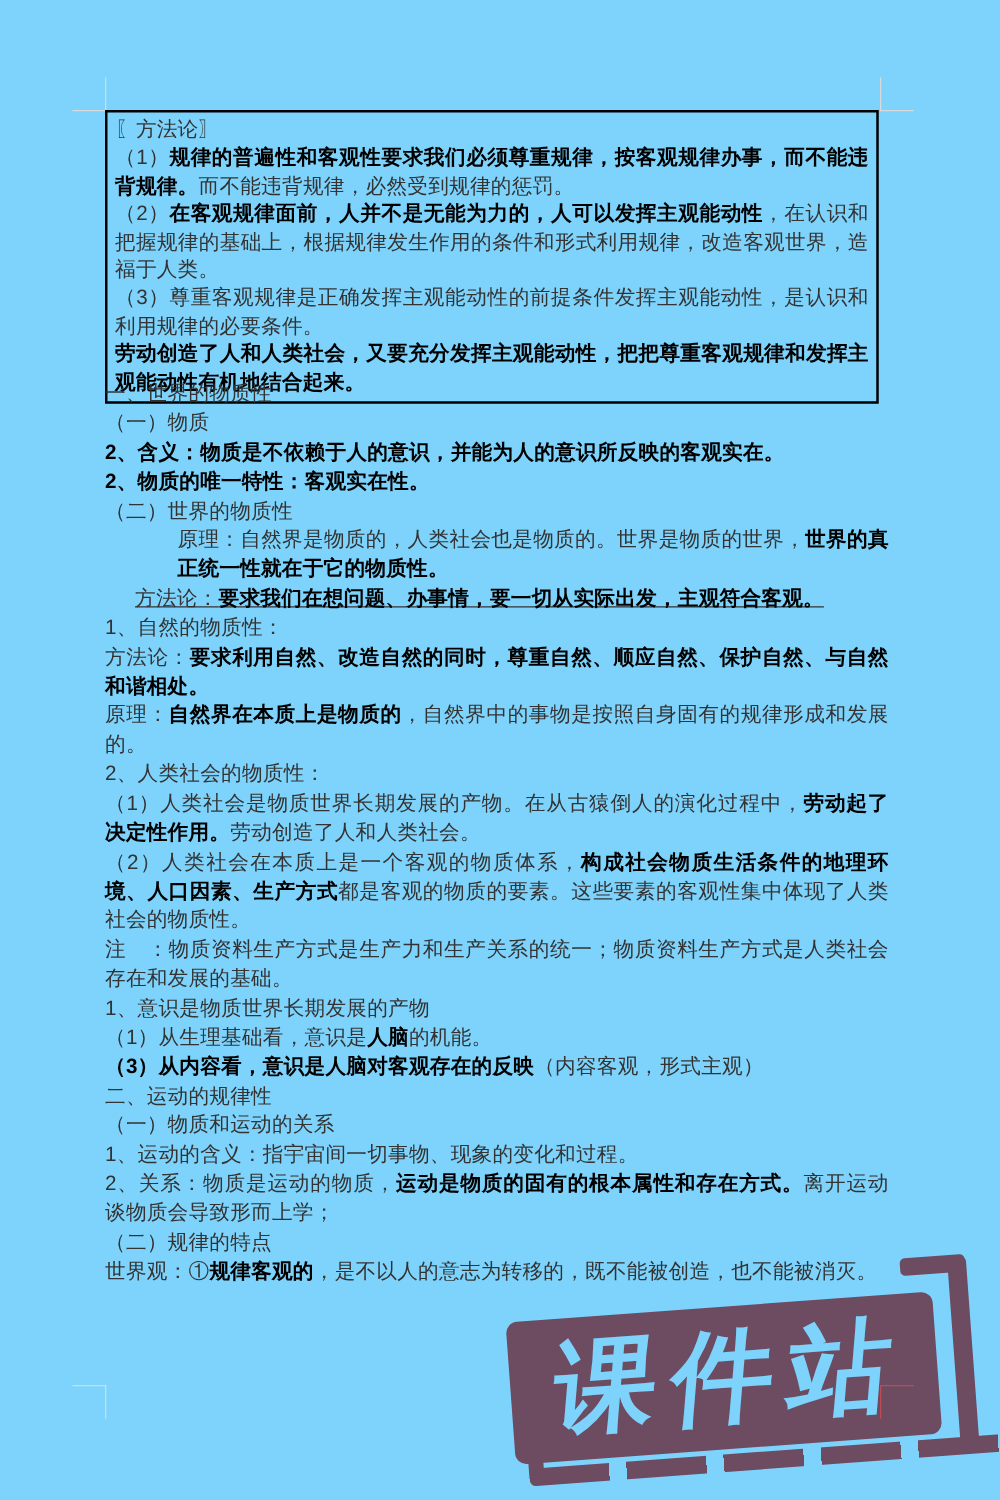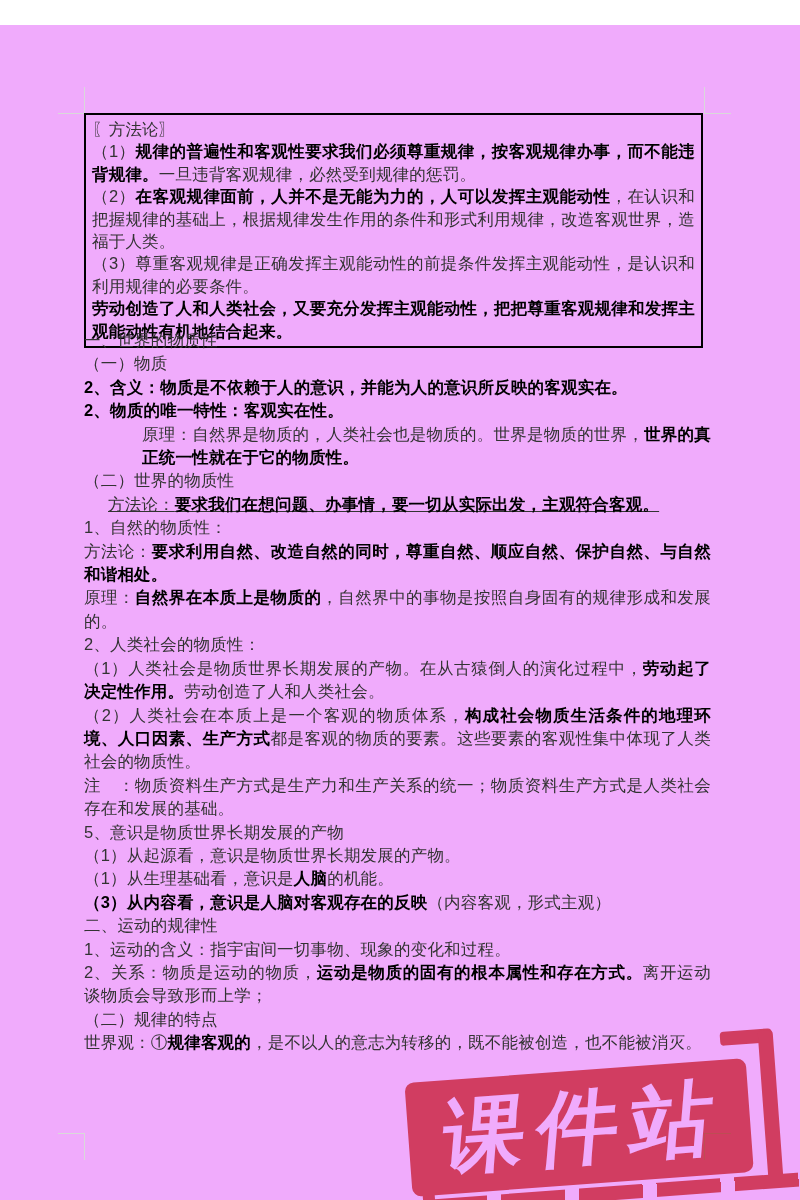--- a/index.html
+++ b/index.html
@@ -1,21 +1,21 @@
 <!DOCTYPE html>
 <html><head>
 <meta charset="utf-8">
 <style>
   html,body{margin:0;padding:0;}
   body{
     width:800px;height:1200px;position:relative;overflow:hidden;
     background:#ffffff;
     font-family:"Liberation Sans", sans-serif;
   }
-  .page{position:absolute;inset:0;background:#f0abfc;margin-top:25px;}
+  .page{position:absolute;inset:0;background:#7dd3fc;}
 
   
   .crop{position:absolute;width:26px;height:26px;}
   .crop-tl{left:58px;top:62px;border-right:1px solid #d9d9d9;border-bottom:1px solid #d9d9d9;}
   .crop-tr{left:704px;top:62px;border-left:1px solid #d9d9d9;border-bottom:1px solid #d9d9d9;}
   .crop-bl{left:58px;top:1108px;border-right:1px solid #d9d9d9;border-top:1px solid #d9d9d9;}
   .crop-br{left:704px;top:1108px;border-left:1px solid #d9d9d9;border-top:1px solid #d9d9d9;}
 
   
   .method-box{
@@ -66,46 +66,46 @@
 
 <div class="page">
 
   <div class="crop crop-tl"></div>
   <div class="crop crop-tr"></div>
   <div class="crop crop-bl"></div>
   <div class="crop crop-br"></div>
 
   <div class="method-box" id="box-paragraphs">
       <div class="para"><span class="run">〖方法论〗</span></div>
-      <div class="para"><span class="run">（1）</span><span class="run bold">规律的普遍性和客观性要求我们必须尊重规律，按客观规律办事，而不能违背规律。</span><span class="run">一旦违背客观规律，必然受到规律的惩罚。</span></div>
+      <div class="para"><span class="run">（1）</span><span class="run bold">规律的普遍性和客观性要求我们必须尊重规律，按客观规律办事，而不能违背规律。</span><span class="run">而不能违背规律，必然受到规律的惩罚。</span></div>
       <div class="para"><span class="run">（2）</span><span class="run bold">在客观规律面前，人并不是无能为力的，人可以发挥主观能动性</span><span class="run">，在认识和把握规律的基础上，根据规律发生作用的条件和形式利用规律，改造客观世界，造福于人类。</span></div>
       <div class="para"><span class="run">（3）尊重客观规律是正确发挥主观能动性的前提条件发挥主观能动性，是认识和利用规律的必要条件。</span></div>
       <div class="para"><span class="run bold">劳动创造了人和人类社会，又要充分发挥主观能动性，把把尊重客观规律和发挥主观能动性有机地结合起来。</span></div>
     </div>
 
   <div class="doc-body" id="body-paragraphs">
       <div class="para"><span class="run">一、世界的物质性</span></div>
       <div class="para"><span class="run">（一）物质</span></div>
       <div class="para"><span class="run bold">2、含义：物质是不依赖于人的意识，并能为人的意识所反映的客观实在。</span></div>
       <div class="para"><span class="run bold">2、物质的唯一特性：客观实在性。</span></div>
+      <div class="para"><span class="run">（二）世界的物质性</span></div>
       <div class="para" style="padding-left: 58px;"><span class="run">原理：自然界是物质的，人类社会也是物质的。世界是物质的世界，</span><span class="run bold">世界的真正统一性就在于它的物质性。</span></div>
-      <div class="para"><span class="run">（二）世界的物质性</span></div>
       <div class="para" style="padding-left: 24px; text-decoration: underline;"><span class="run">方法论：</span><span class="run bold">要求我们在想问题、办事情，要一切从实际出发，主观符合客观。</span></div>
       <div class="para"><span class="run">1、自然的物质性：</span></div>
       <div class="para"><span class="run">方法论：</span><span class="run bold">要求利用自然、改造自然的同时，尊重自然、顺应自然、保护自然、与自然和谐相处。</span></div>
       <div class="para"><span class="run">原理：</span><span class="run bold">自然界在本质上是物质的</span><span class="run">，自然界中的事物是按照自身固有的规律形成和发展的。</span></div>
       <div class="para"><span class="run">2、人类社会的物质性：</span></div>
       <div class="para"><span class="run">（1）人类社会是物质世界长期发展的产物。在从古猿倒人的演化过程中，</span><span class="run bold">劳动起了决定性作用。</span><span class="run">劳动创造了人和人类社会。</span></div>
       <div class="para"><span class="run">（2）人类社会在本质上是一个客观的物质体系，</span><span class="run bold">构成社会物质生活条件的地理环境、人口因素、生产方式</span><span class="run">都是客观的物质的要素。这些要素的客观性集中体现了人类社会的物质性。</span></div>
       <div class="para"><span class="run">注　：物质资料生产方式是生产力和生产关系的统一；物质资料生产方式是人类社会存在和发展的基础。</span></div>
-      <div class="para"><span class="run">5、意识是物质世界长期发展的产物</span></div>
-      <div class="para"><span class="run">（1）从起源看，意识是物质世界长期发展的产物。</span></div>
+      <div class="para"><span class="run">1、意识是物质世界长期发展的产物</span></div>
       <div class="para"><span class="run">（1）从生理基础看，意识是</span><span class="run bold">人脑</span><span class="run">的机能。</span></div>
       <div class="para"><span class="run bold">（3）从内容看，意识是人脑对客观存在的反映</span><span class="run">（内容客观，形式主观）</span></div>
       <div class="para"><span class="run">二、运动的规律性</span></div>
+      <div class="para"><span class="run">（一）物质和运动的关系</span></div>
       <div class="para"><span class="run">1、运动的含义：指宇宙间一切事物、现象的变化和过程。</span></div>
       <div class="para"><span class="run">2、关系：物质是运动的物质，</span><span class="run bold">运动是物质的固有的根本属性和存在方式。</span><span class="run">离开运动谈物质会导致形而上学；</span></div>
       <div class="para"><span class="run">（二）规律的特点</span></div>
       <div class="para"><span class="run">世界观：①</span><span class="run bold">规律客观的</span><span class="run">，是不以人的意志为转移的，既不能被创造，也不能被消灭。</span></div>
     </div>
 
   <div class="stamp">
     <div class="stamp-frame-top"></div>
     <div class="stamp-frame-right"></div>
     <div class="stamp-frame-bottom"></div>

